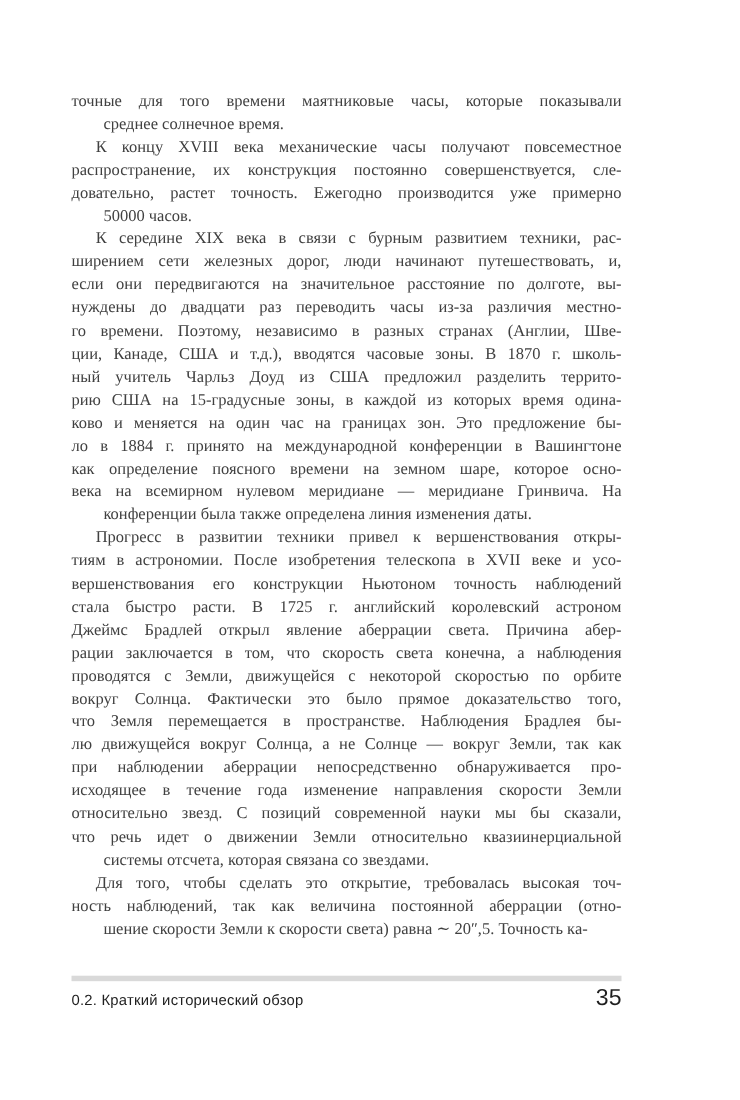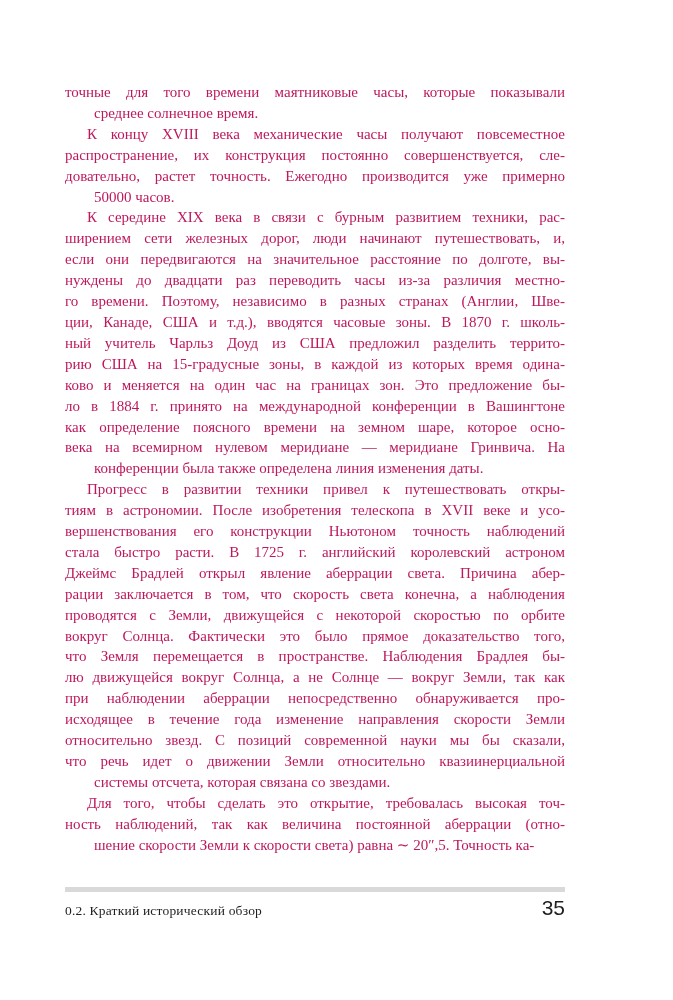--- a/index.html
+++ b/index.html
@@ -16,21 +16,21 @@
   }
   .body-text {
     position: absolute;
     left: 65px;
     top: 82px;
     width: 500px;
   }
   .line {
     font-size: 15px;
     line-height: 20.9px;
-    color: #be185d;
+    color: #404040;
     text-align: justify;
     text-align-last: justify;
     white-space: normal;
   }
   .line.last {
     text-align-last: left;
     margin-left: 29px;
   }
   .line.indent {
     text-indent: 22px;
@@ -50,21 +50,20 @@
     width: 500px;
     display: flex;
     justify-content: space-between;
     align-items: baseline;
     font-family: "Liberation Sans", sans-serif;
     color: #1f1f1f;
   }
   .footer-section {
     font-size: 13.5px;
     letter-spacing: 0.2px;
-    font-family: Liberation Serif, serif;
   }
   .footer-pagenum {
     font-size: 21px;
   }
 </style>
 </head>
 <body>
 
 <div class="body-text">
     <div class="line">точные для того времени маятниковые часы, которые показывали</div>
@@ -79,21 +78,21 @@
     <div class="line">нуждены до двадцати раз переводить часы из-за различия местно-</div>
     <div class="line">го времени. Поэтому, независимо в разных странах (Англии, Шве-</div>
     <div class="line">ции, Канаде, США и т.д.), вводятся часовые зоны. В 1870 г. школь-</div>
     <div class="line">ный учитель Чарльз Доуд из США предложил разделить террито-</div>
     <div class="line">рию США на 15-градусные зоны, в каждой из которых время одина-</div>
     <div class="line">ково и меняется на один час на границах зон. Это предложение бы-</div>
     <div class="line">ло в 1884 г. принято на международной конференции в Вашингтоне</div>
     <div class="line">как определение поясного времени на земном шаре, которое осно-</div>
     <div class="line">века на всемирном нулевом меридиане — меридиане Гринвича. На</div>
     <div class="line last">конференции была также определена линия изменения даты.</div>
-    <div class="line indent">Прогресс в развитии техники привел к путешествовать откры-</div>
+    <div class="line indent">Прогресс в развитии техники привел к вершенствования откры-</div>
     <div class="line">тиям в астрономии. После изобретения телескопа в XVII веке и усо-</div>
     <div class="line">вершенствования его конструкции Ньютоном точность наблюдений</div>
     <div class="line">стала быстро расти. В 1725 г. английский королевский астроном</div>
     <div class="line">Джеймс Брадлей открыл явление аберрации света. Причина абер-</div>
     <div class="line">рации заключается в том, что скорость света конечна, а наблюдения</div>
     <div class="line">проводятся с Земли, движущейся с некоторой скоростью по орбите</div>
     <div class="line">вокруг Солнца. Фактически это было прямое доказательство того,</div>
     <div class="line">что Земля перемещается в пространстве. Наблюдения Брадлея бы-</div>
     <div class="line">лю движущейся вокруг Солнца, а не Солнце — вокруг Земли, так как</div>
     <div class="line">при наблюдении аберрации непосредственно обнаруживается про-</div>

